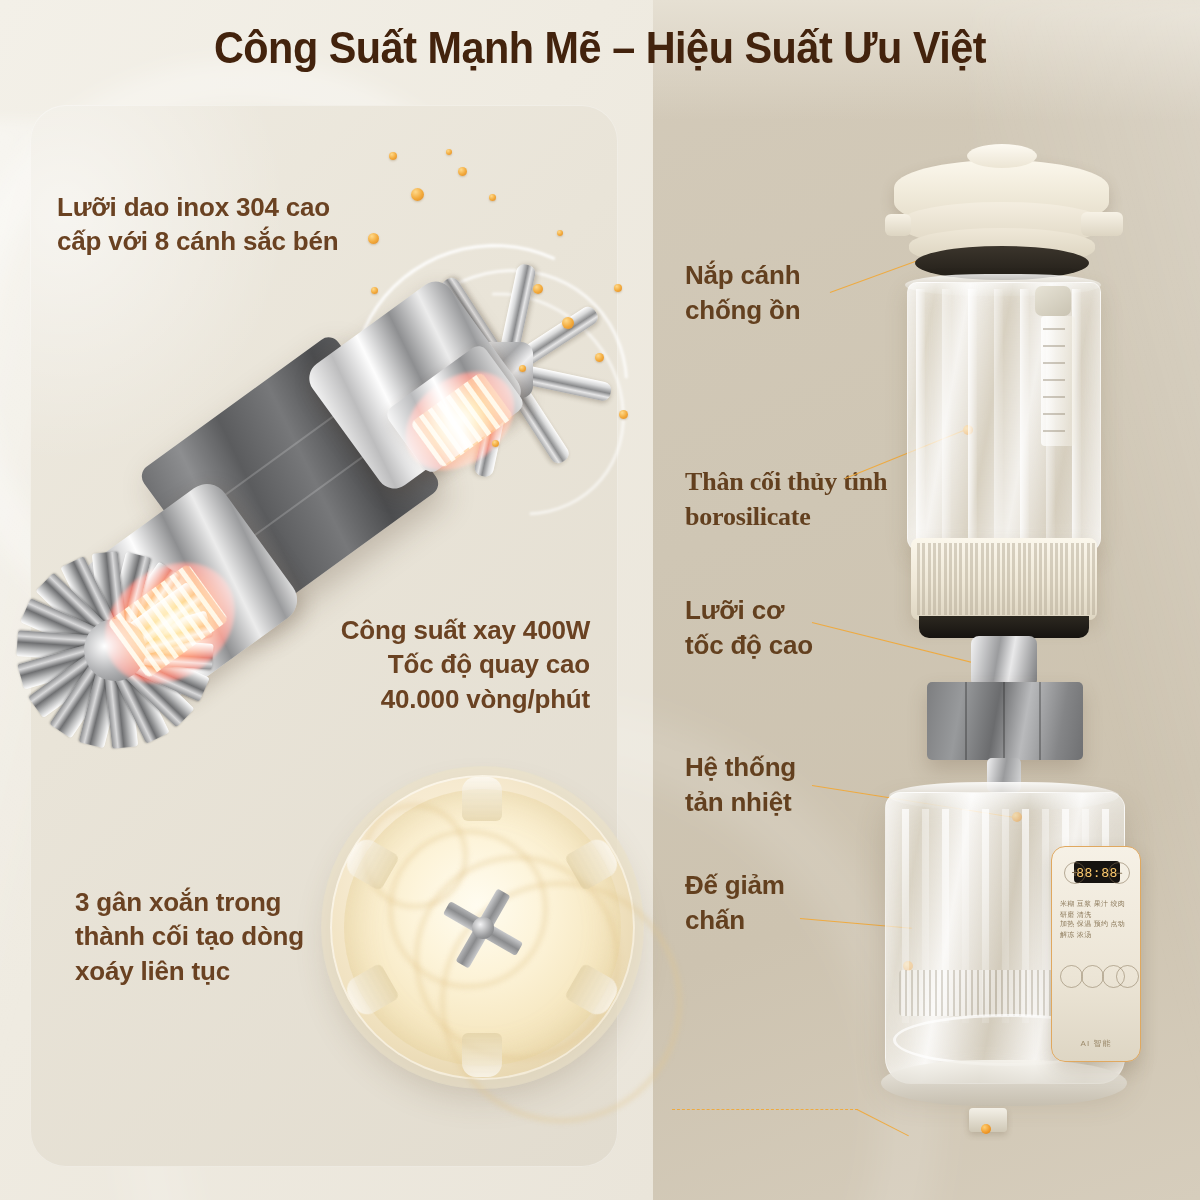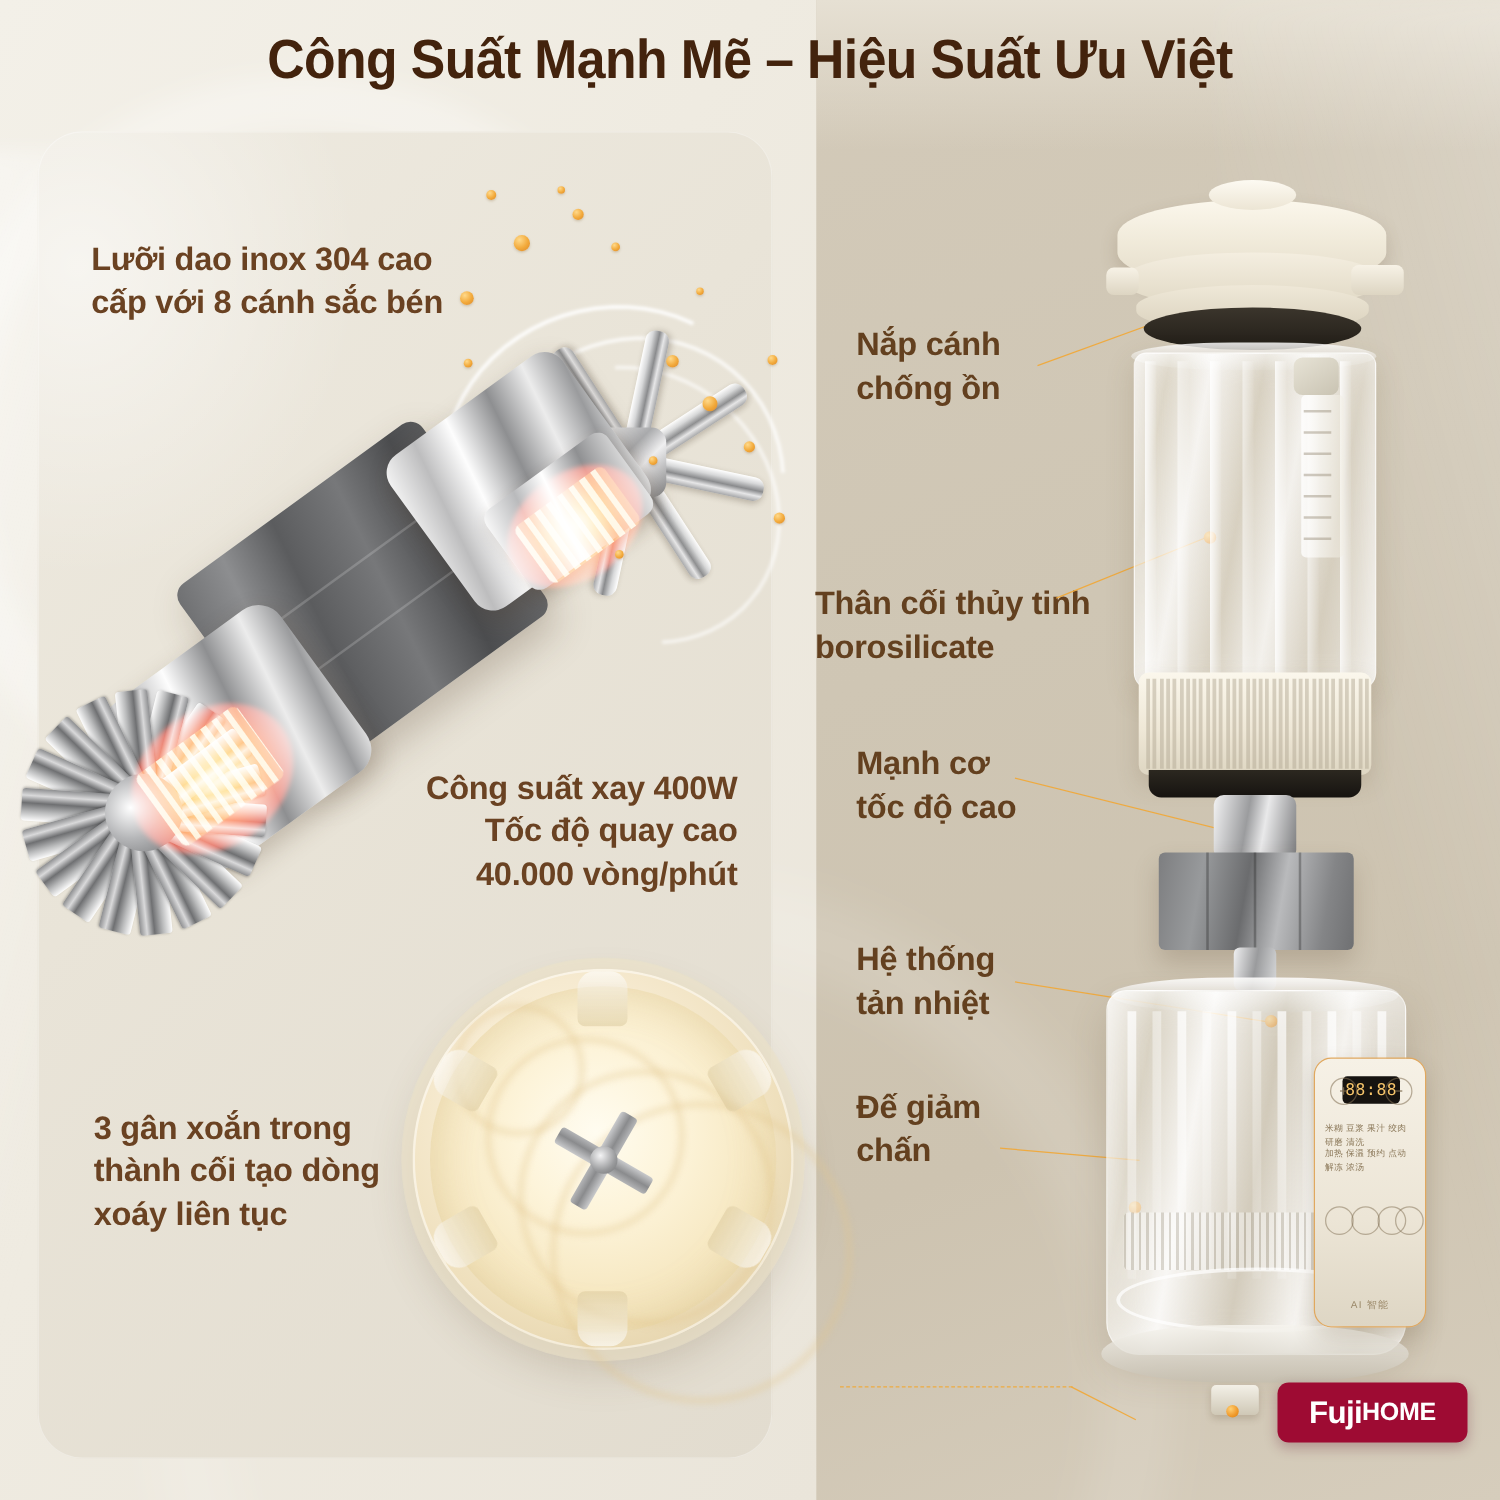--- a/index.html
+++ b/index.html
@@ -43,21 +43,21 @@
   .panel-left{position:absolute;left:30px;top:105px;width:588px;height:1062px;
     border-radius:36px;
     background:linear-gradient(135deg,#eeeae0 0%,#e9e4d8 40%,#e2dccf 100%);
     box-shadow:0 0 0 1px rgba(255,255,255,.35) inset;overflow:hidden;}
   .panel-left::after{content:"";position:absolute;left:-120px;top:-60px;width:380px;height:420px;
     background:radial-gradient(ellipse at 40% 40%,rgba(255,255,255,.55),rgba(255,255,255,0) 70%);}
 
   
   .lbl{position:absolute;color:#6a4222;font-weight:bold;line-height:1.32;
     font-size:26px;letter-spacing:-0.2px;white-space:pre-line;}
-  #lbl-blade{left:73px;top:190px;width:300px;}
+  #lbl-blade{left:57px;top:190px;width:300px;}
   #lbl-power{left:320px;top:613px;width:270px;text-align:right;}
   #lbl-ribs{left:75px;top:885px;width:280px;}
 
   
   .motor-wrap{position:absolute;left:0px;top:120px;width:620px;height:620px;}
 
   .motor-body{position:absolute;left:170px;top:265px;width:240px;height:190px;
     transform:rotate(-36deg);transform-origin:50% 50%;
     background:linear-gradient(100deg,#6e6f71 0%,#8d8e90 18%,#5b5c5e 36%,#77787a 58%,#4c4d4f 78%,#67686a 100%);
     border-radius:12px;
@@ -141,21 +141,21 @@
   .bowl-blade .bb{position:absolute;left:50%;top:50%;width:42px;height:15px;margin-top:-7px;
     transform-origin:0 50%;border-radius:3px;
     background:linear-gradient(180deg,#c9cacc,#8a8b8d 55%,#b4b5b7);}
   .bowl-blade .bh{position:absolute;left:50%;top:50%;width:22px;height:22px;margin:-11px 0 0 -11px;
     border-radius:50%;background:radial-gradient(circle at 38% 34%,#f4f4f5,#9a9b9d 60%,#707173);}
 
   
   .rlbl{position:absolute;color:#63401f;font-weight:bold;font-size:26px;line-height:1.34;
     white-space:pre-line;letter-spacing:-0.2px;}
   #rlbl-lid{left:685px;top:258px;}
-  #rlbl-jar{left:652px;top:465px;}
+  #rlbl-jar{left:685px;top:465px;font-family:Liberation Serif, serif;}
   #rlbl-motor{left:685px;top:593px;}
   #rlbl-heat{left:685px;top:750px;}
   #rlbl-base{left:685px;top:868px;}
   #rlbl-foot{left:685px;top:1036px;}
 
   .leader{position:absolute;height:0;border-top:1.6px solid #f0a93a;transform-origin:0 50%;opacity:.95;}
   .leader.dashed{border-top:1.6px dashed #f0a93a;}
   .ldot{position:absolute;width:10px;height:10px;border-radius:50%;
     background:radial-gradient(circle at 35% 32%,#ffcf72,#f0992a 60%,#dd8415);}
 
@@ -381,21 +381,21 @@
 Tốc độ quay cao
 40.000 vòng/phút</div>
   <div class="lbl" id="lbl-ribs">3 gân xoắn trong
 thành cối tạo dòng
 xoáy liên tục</div>
 
   <div class="rlbl" id="rlbl-lid">Nắp cánh
 chống ồn</div>
   <div class="rlbl" id="rlbl-jar">Thân cối thủy tinh
 borosilicate</div>
-  <div class="rlbl" id="rlbl-motor">Mạnh cơ
+  <div class="rlbl" id="rlbl-motor">Lưỡi cơ
 tốc độ cao</div>
   <div class="rlbl" id="rlbl-heat">Hệ thống
 tản nhiệt</div>
   <div class="rlbl" id="rlbl-base">Đế giảm
 chấn</div>
 
   <div class="leader" style="left:830px;top:292px;width:160px;transform:rotate(-20deg);"></div>
   <div class="ldot" style="left:985px;top:229px;"></div>
 
   <div class="leader" style="left:845px;top:478px;width:130px;transform:rotate(-22deg);"></div>
@@ -521,18 +521,14 @@
 
       <div class="cp-fn" style="left:8px;top:118px;"></div>
       <div class="cp-fn" style="left:29px;top:118px;"></div>
       <div class="cp-fn" style="left:50px;top:118px;"></div>
       <div class="cp-fn" style="left:64px;top:118px;"></div>
 
       <div class="cp-brand">AI 智能</div>
     </div>
   </div>
 
-  <div class="logo">
-    <span class="l1">Fuji</span>
-      <span class="l2">HOME</span>
-  </div>
 
 </div>
 
 </body></html>

